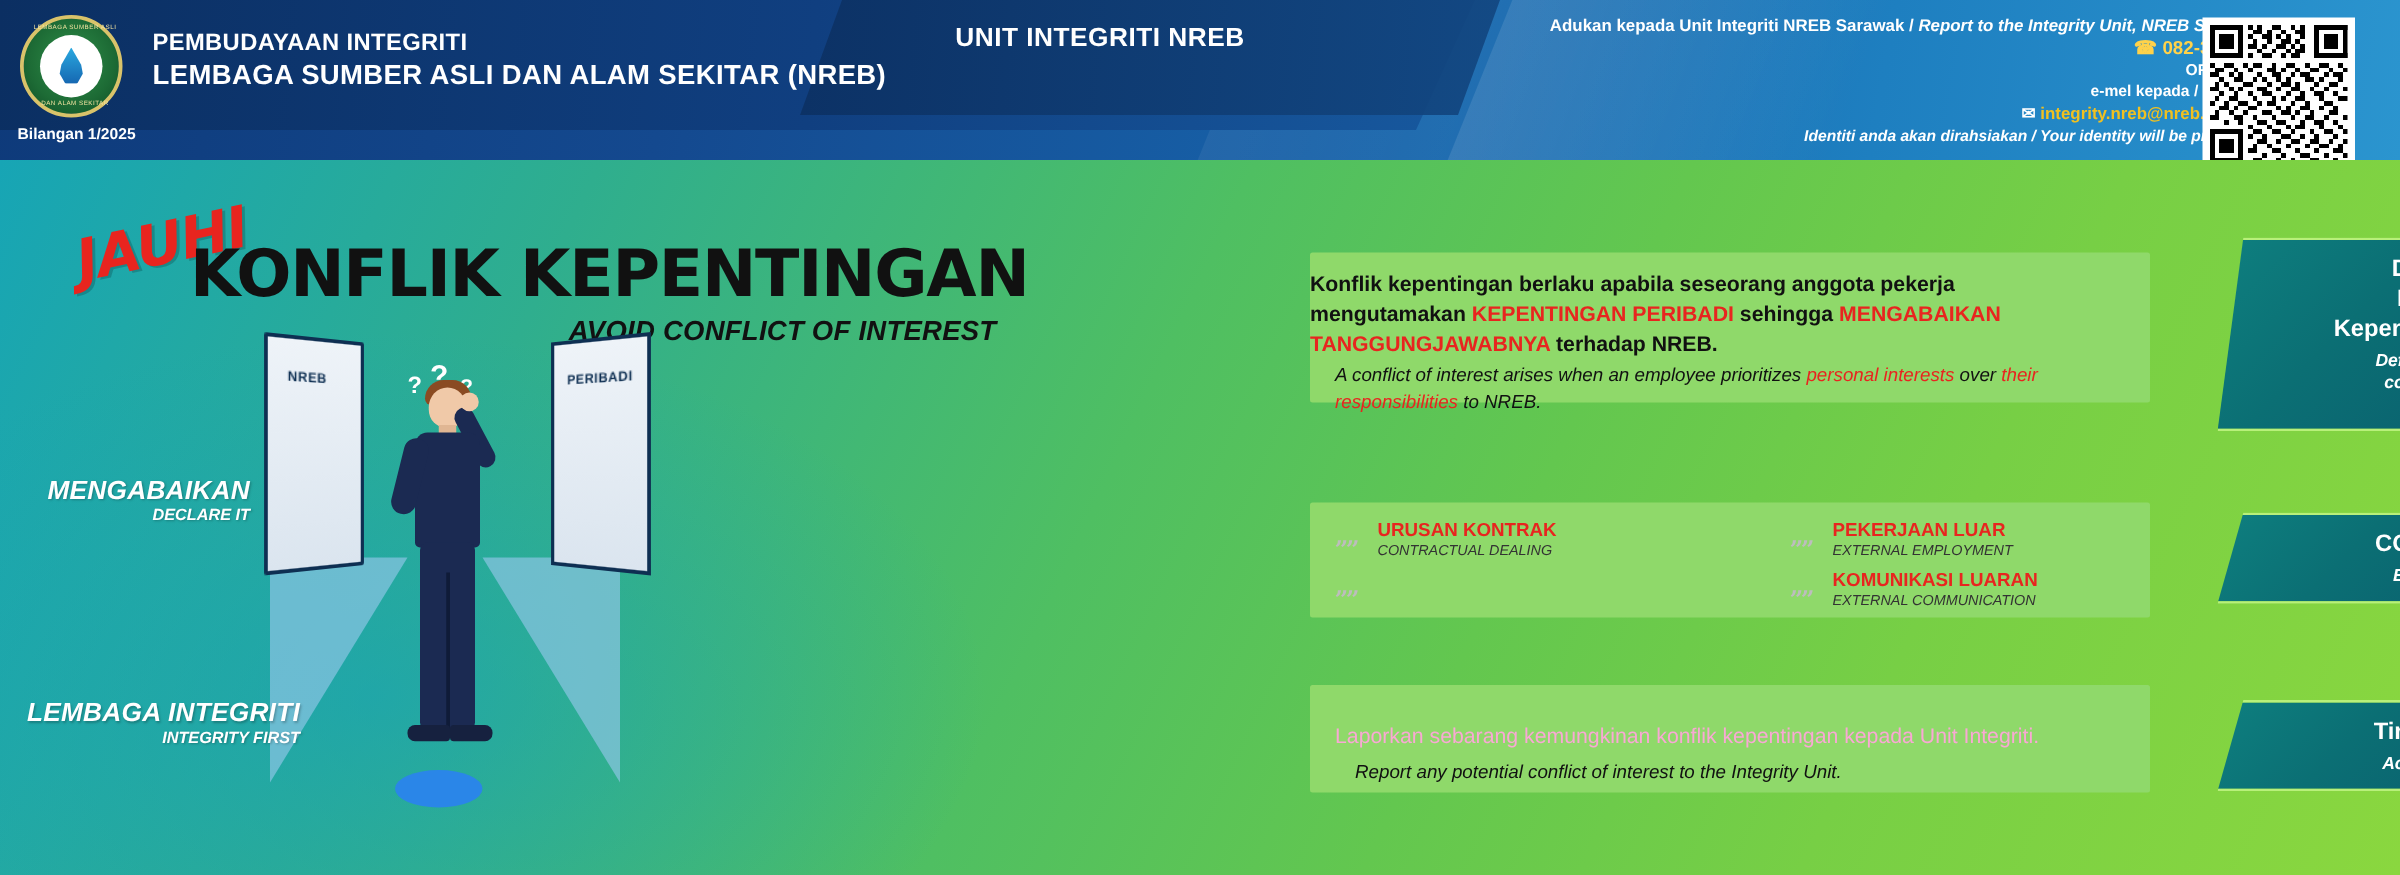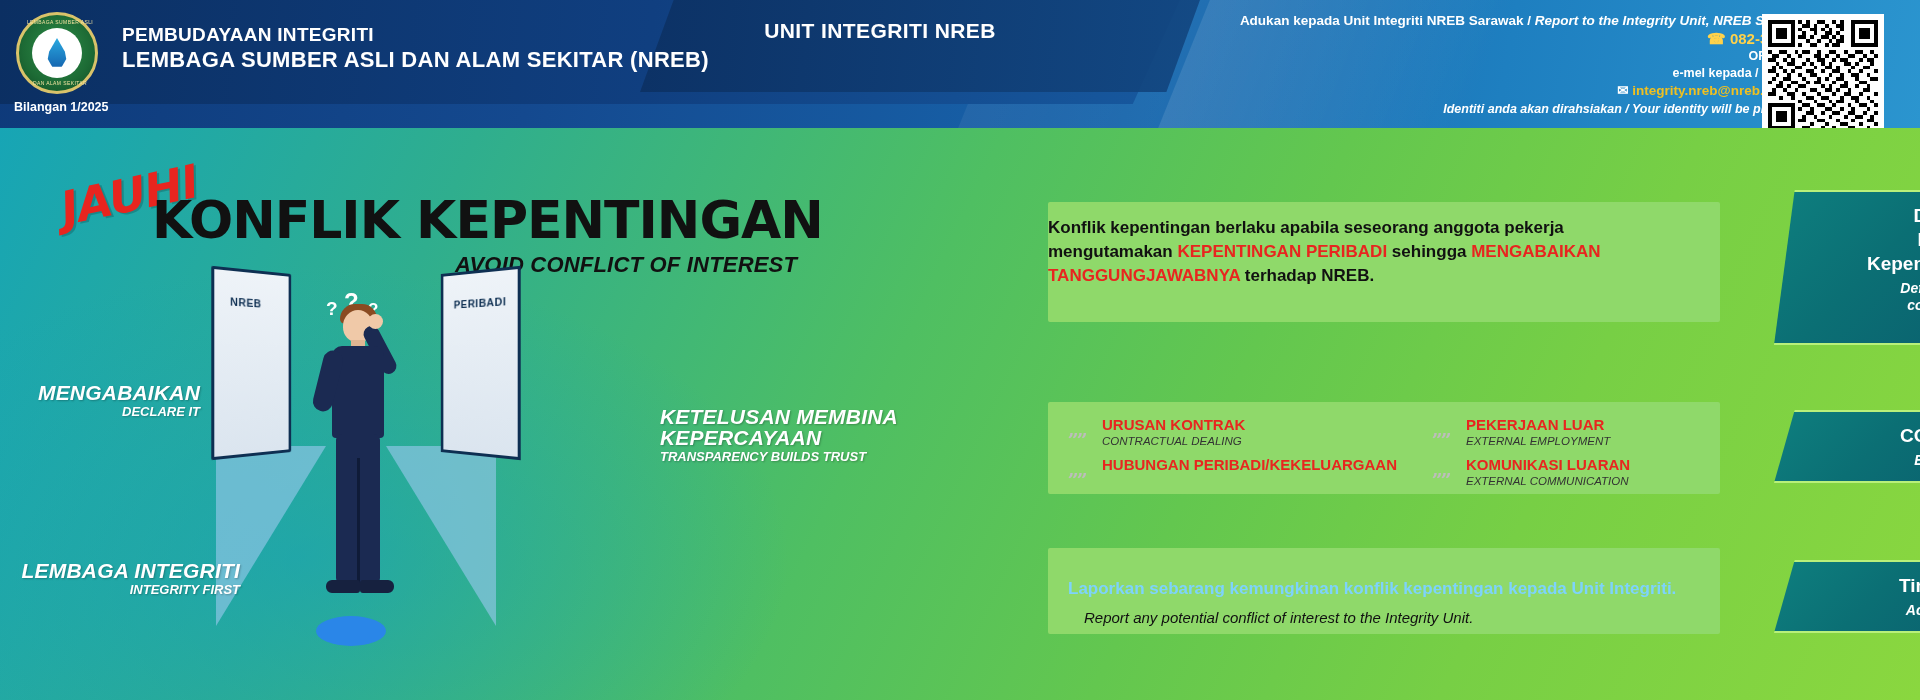--- a/index.html
+++ b/index.html
@@ -238,21 +238,21 @@
   .ex-item .ms { font-size: 15px; font-weight: bold; color: #e8251f; line-height: 18px; }
   .ex-item .en { font-size: 11.5px; font-style: italic; color: #333333; line-height: 14px; }
   .quote {
     position: absolute; left: 0; top: 2px;
     font-size: 19px; font-weight: bold; color: #bdbdbd;
     font-family: "DejaVu Serif", serif; letter-spacing: -2px;
   }
 
   .p3-ms {
     left: 1068px; top: 578px; width: 620px;
-    font-size: 17px; font-weight: bold; color: #7dd3fc; line-height: 22px;
+    font-size: 17px; font-weight: normal; color: #f9a8d4; line-height: 22px;
   }
   .p3-en {
     left: 1068px; top: 608px; width: 620px;
     font-size: 15px; font-style: italic; color: #111111; line-height: 20px; margin-left: 16px;
   }
 </style>
 </head>
 <body>
 
 <div id="poster">
@@ -537,56 +537,51 @@
   <div class="lbl r" style="left:10px; top:382px; width:190px;">
     <span class="big">MENGABAIKAN</span>
     <span class="small">DECLARE IT</span>
   </div>
 
   <div class="lbl r" style="left:0px; top:560px; width:240px;">
     <span class="big">LEMBAGA INTEGRITI</span>
     <span class="small">INTEGRITY FIRST</span>
   </div>
 
-  <div class="lbl" style="left:660px; top:406px; width:260px;">
-    <span class="big">KETELUSAN MEMBINA</span>
-    <span class="big">KEPERCAYAAN</span>
-    <span class="small">TRANSPARENCY BUILDS TRUST</span>
-  </div>
 
   <div class="panel p1"></div>
   <div class="tag t-a">
     <div class="t1">
       <div>Definisi</div>
       <div>Konflik</div>
       <div>Kepentingan</div>
     </div>
     <div class="t2">
       <div>Definition of</div>
       <div>conflicts of</div>
       <div>interest</div>
     </div>
   </div>
   <div class="p-text p1-ms"><span>Konflik kepentingan berlaku apabila seseorang anggota pekerja mengutamakan </span><span class="red">KEPENTINGAN PERIBADI</span><span> sehingga </span><span class="red">MENGABAIKAN TANGGUNGJAWABNYA</span><span> terhadap NREB.</span></div>
+  <div class="p-text p1-en"><span>A conflict of interest arises when an employee prioritizes </span><span class="red">personal interests</span><span> over </span><span class="red">their responsibilities</span><span> to NREB.</span></div>
 
   <div class="panel p2"></div>
   <div class="tag t-b">
     <div class="t1">CONTOH</div>
     <div class="t2">EXAMPLE</div>
   </div>
 
   <div class="ex-col" style="left:1068px; top:416px; width:360px;">
     <div class="ex-item">
       <span class="quote">„„</span>
       <div class="ms">URUSAN KONTRAK</div>
       <div class="en">CONTRACTUAL DEALING</div>
     </div>
     <div class="ex-item">
       <span class="quote">„„</span>
-      <div class="ms">HUBUNGAN PERIBADI/KEKELUARGAAN</div>
     </div>
   </div>
 
   <div class="ex-col" style="left:1432px; top:416px; width:280px;">
     <div class="ex-item">
       <span class="quote">„„</span>
       <div class="ms">PEKERJAAN LUAR</div>
       <div class="en">EXTERNAL EMPLOYMENT</div>
     </div>
     <div class="ex-item">

